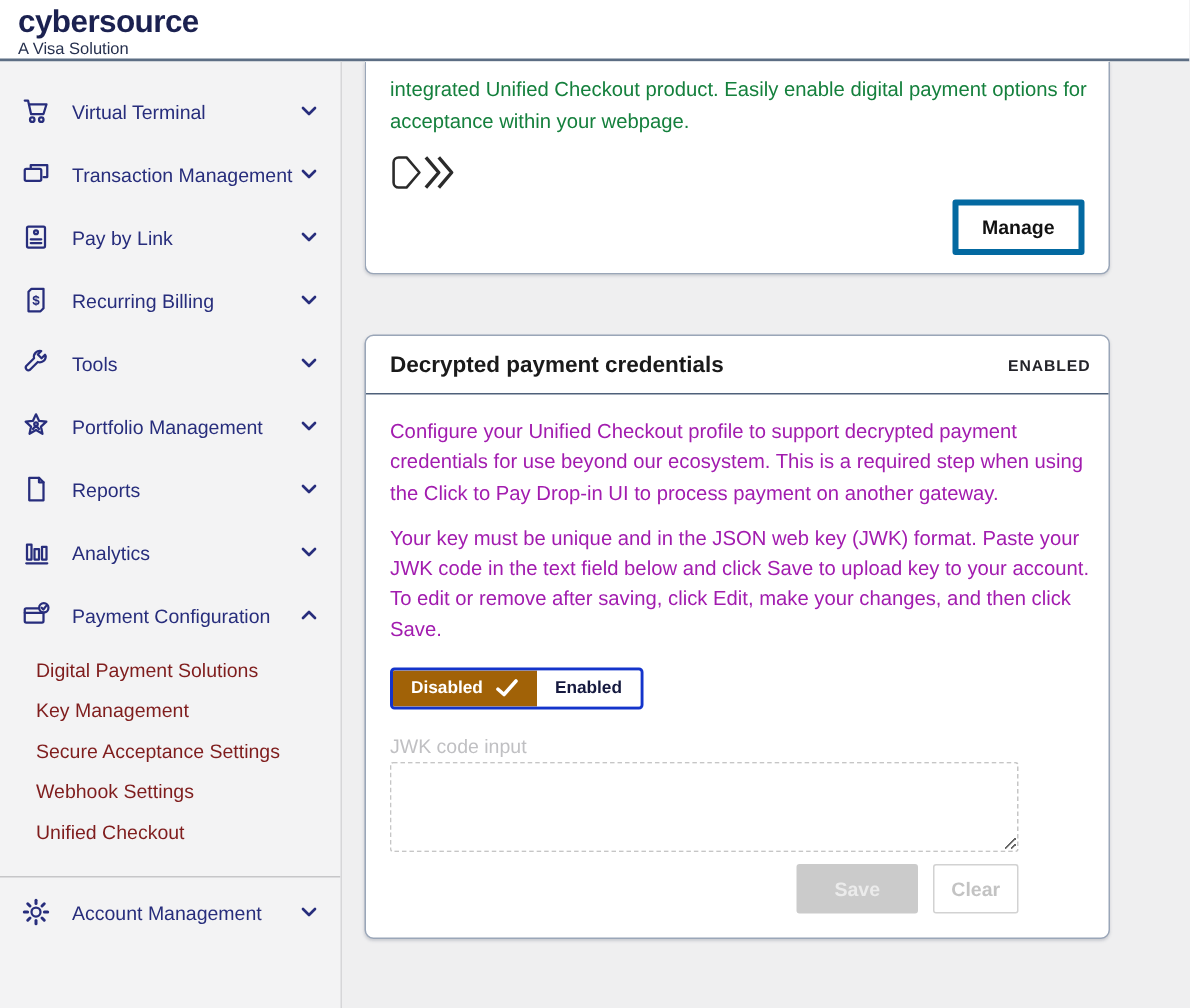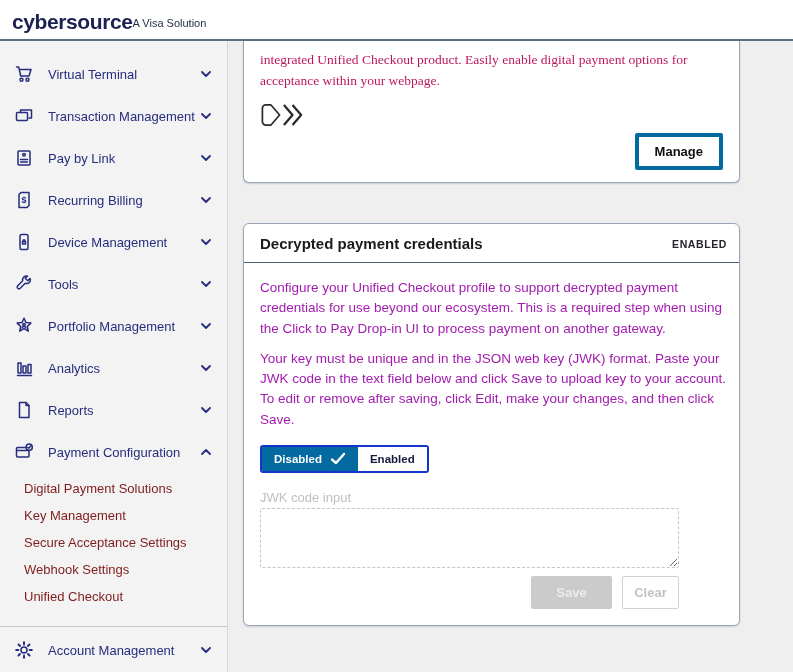--- a/index.html
+++ b/index.html
@@ -3,21 +3,21 @@
 <meta charset="utf-8">
 <style>
   * { margin:0; padding:0; box-sizing:border-box; }
   html,body { width:793px; height:672px; overflow:hidden; background:#efeff0;
               font-family:"Liberation Sans", sans-serif; }
   .page { width:793px; height:672px; display:flex; flex-direction:column; }
 
   
   .topbar { height:41px; background:#ffffff; border-bottom:2px solid #5d6e84;
             display:flex; align-items:center; padding-left:12px; flex:0 0 auto; }
-  .logo { display:flex; flex-direction:row; align-items:center; margin-top:4px; }
+  .logo { display:flex; flex-direction:column; align-items:flex-start; margin-top:4px; }
   .logo-word { font-size:21px; font-weight:800; letter-spacing:-0.4px; color:#1b2150; line-height:1; }
   .logo-tag  { font-size:11px; color:#26304e; margin-top:2px; }
 
   
   .content { flex:1; display:flex; min-height:0; }
 
   .sidebar { width:228px; flex:0 0 228px; background:#f3f3f4; border-right:1px solid #d6d6d8;
              padding-top:12px; overflow:hidden; }
   .nav-item { height:42px; display:flex; align-items:center; padding:0 14px 0 14px;
               color:#272d7c; cursor:pointer; }
@@ -32,41 +32,41 @@
   .sidebar-divider { border-top:1px solid #c6c6c8; margin-top:10px; }
   .nav-footer { height:46px; }
 
   
   .main { flex:1; background:#efeff0; padding:0 0 0 15px; position:relative; }
   .card { width:497px; background:#ffffff; border:1px solid #9aa6b8; border-radius:6px;
           box-shadow:0 1px 2px rgba(90,100,120,0.25); }
 
   .card-top { border-top:none; border-radius:0 0 6px 6px; height:142px;
               padding:9px 16px 12px 16px; display:flex; flex-direction:column; }
-  .card-top p { font-size:13.5px; color:#be185d; line-height:1.55; width:475px;font-family:Liberation Serif, serif; }
+  .card-top p { font-size:13.5px; color:#15803d; line-height:1.55; width:475px; }
   .ctp-icon { margin-top:10px; }
   .manage-row { margin-top:auto; display:flex; justify-content:flex-end; }
   .btn-manage { background:#ffffff; border:4px solid #0369a1; color:#111111;
                 font-size:13px; font-weight:700; padding:7px 16px; border-radius:2px;
                 font-family:"Liberation Sans", sans-serif; cursor:pointer; }
 
   .card-cred { margin-top:40px; }
   .cred-header { display:flex; align-items:center; justify-content:space-between;
                  padding:11px 12px 10px 16px; border-bottom:1px solid #4f617a; }
   .cred-title { font-size:15px; font-weight:700; color:#1a1a1a; }
   .cred-status { font-size:10.5px; font-weight:600; letter-spacing:0.6px; color:#24242a; }
   .cred-body { padding:15px 16px 16px 16px; }
   .cred-body p { font-size:13.5px; color:#a21caf; line-height:1.5; width:472px; }
   .cred-body p + p { margin-top:10px; }
 
   .toggle { display:inline-flex; margin-top:15px; border:2px solid #1434cb; border-radius:3px;
             overflow:hidden; background:#ffffff; }
   .toggle-seg { height:24px; display:flex; align-items:center; justify-content:center;
                 font-size:11.5px; font-weight:700; padding:0 12px; cursor:pointer; }
-  .toggle-seg.sel { background:#0369a1; color:#ffffff;justify-content:space-between; }
+  .toggle-seg.sel { background:#a16207; color:#ffffff;justify-content:space-between; }
   .toggle-seg.unsel { background:#ffffff; color:#15193f; }
   .toggle-check { margin-left:8px; display:flex; }
 
   .jwk-label { margin-top:17px; font-size:13px; color:#c0c0c3; }
   .jwk-area { margin-top:3px; width:419px; height:60px; border:1px dashed #c6c6c6;
               border-radius:2px; background:#ffffff; resize:both; font-family:"Liberation Sans", sans-serif;
               font-size:13px; color:#333; padding:6px; outline:none; display:block; }
   .action-row { width:419px; display:flex; justify-content:flex-end; gap:10px; margin-top:8px; }
   .btn-save { width:81px; height:33px; background:#cbcbcb; border:none; color:#ebebeb;
               font-size:13px; font-weight:700; border-radius:2px; font-family:"Liberation Sans", sans-serif; }
@@ -145,35 +145,20 @@
             </svg>
         </span>
         <span class="lbl">Recurring Billing</span>
         <span class="chev">
           <svg width="14" height="14" viewBox="0 0 14 14">
               <polyline points="3,5 7,9 11,5"></polyline>
             </svg>
         </span>
       </div>
 
-      <div class="nav-item">
-        <span class="nav-icon">
-          <svg width="20" height="20" viewBox="0 0 20 20">
-              <rect x="6" y="2.5" width="8" height="15" rx="1.5"></rect>
-              <rect x="8.5" y="9.5" width="3" height="2.6"></rect>
-              <path d="M9.2 9.5 v-1 a0.8 0.8 0 0 1 1.6 0 v1"></path>
-            </svg>
-        </span>
-        <span class="lbl">Device Management</span>
-        <span class="chev">
-          <svg width="14" height="14" viewBox="0 0 14 14">
-              <polyline points="3,5 7,9 11,5"></polyline>
-            </svg>
-        </span>
-      </div>
 
       <div class="nav-item">
         <span class="nav-icon">
           <svg width="20" height="20" viewBox="0 0 20 20">
               <path d="M16.5 5.5a4 4 0 0 1-5.3 3.8L6 14.5a1.8 1.8 0 0 1-2.5-2.5l5.2-5.2A4 4 0 0 1 13.5 2l-2.3 2.3 2.5 2.5L16 4.5z"></path>
             </svg>
         </span>
         <span class="lbl">Tools</span>
         <span class="chev">
           <svg width="14" height="14" viewBox="0 0 14 14">
@@ -184,52 +169,52 @@
 
       <div class="nav-item">
         <span class="nav-icon">
           <svg width="20" height="20" viewBox="0 0 20 20">
               <path d="M10 2.2l2.1 4.4 4.8.5-3.6 3.3 1 4.8L10 12.7l-4.3 2.5 1-4.8L3.1 7.1l4.8-.5z"></path>
               <circle cx="10" cy="8.7" r="1.2"></circle>
               <path d="M8 12c.4-1 1.1-1.5 2-1.5s1.6.5 2 1.5"></path>
             </svg>
         </span>
         <span class="lbl">Portfolio Management</span>
+        <span class="chev">
+          <svg width="14" height="14" viewBox="0 0 14 14">
+              <polyline points="3,5 7,9 11,5"></polyline>
+            </svg>
+        </span>
+      </div>
+
+      <div class="nav-item">
+        <span class="nav-icon">
+          <svg width="20" height="20" viewBox="0 0 20 20">
+              <path d="M5.5 2.5h6.5l3 3v12H5.5z"></path>
+              <path d="M12 2.5v3h3"></path>
+            </svg>
+        </span>
+        <span class="lbl">Reports</span>
         <span class="chev">
           <svg width="14" height="14" viewBox="0 0 14 14">
               <polyline points="3,5 7,9 11,5"></polyline>
             </svg>
         </span>
       </div>
 
       <div class="nav-item">
         <span class="nav-icon">
           <svg width="20" height="20" viewBox="0 0 20 20">
               <rect x="4" y="5" width="3" height="10"></rect>
               <rect x="9" y="8" width="3" height="7"></rect>
               <rect x="14" y="6.5" width="3" height="8.5"></rect>
               <line x1="3.5" y1="17.5" x2="17.5" y2="17.5"></line>
             </svg>
         </span>
         <span class="lbl">Analytics</span>
-        <span class="chev">
-          <svg width="14" height="14" viewBox="0 0 14 14">
-              <polyline points="3,5 7,9 11,5"></polyline>
-            </svg>
-        </span>
-      </div>
-
-      <div class="nav-item">
-        <span class="nav-icon">
-          <svg width="20" height="20" viewBox="0 0 20 20">
-              <path d="M5.5 2.5h6.5l3 3v12H5.5z"></path>
-              <path d="M12 2.5v3h3"></path>
-            </svg>
-        </span>
-        <span class="lbl">Reports</span>
         <span class="chev">
           <svg width="14" height="14" viewBox="0 0 14 14">
               <polyline points="3,5 7,9 11,5"></polyline>
             </svg>
         </span>
       </div>
 
       <div class="nav-item">
         <span class="nav-icon">
           <svg width="20" height="20" viewBox="0 0 20 20">

